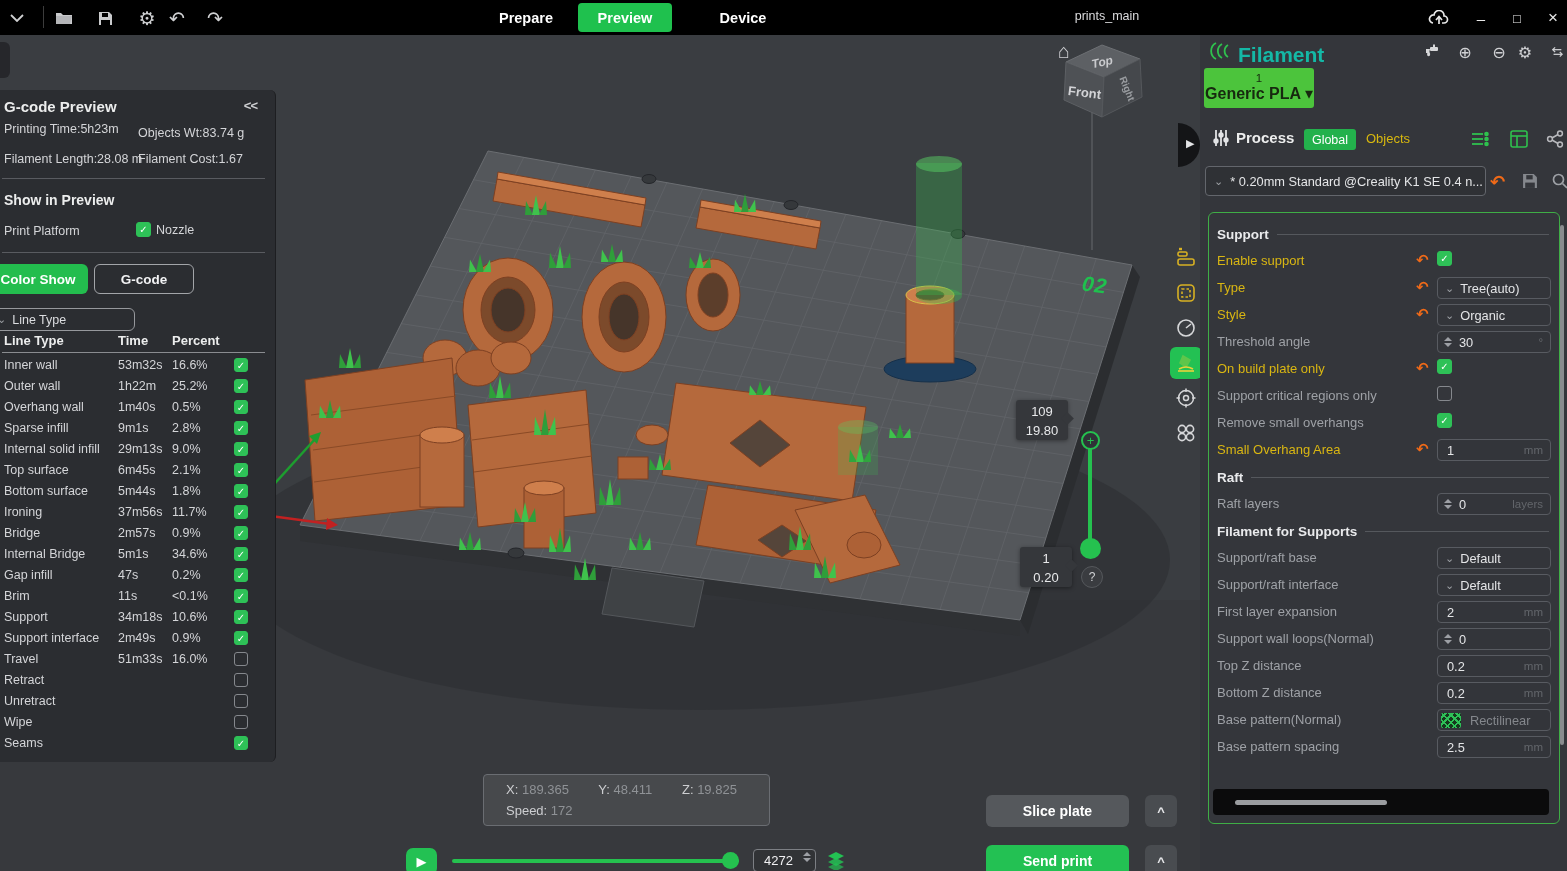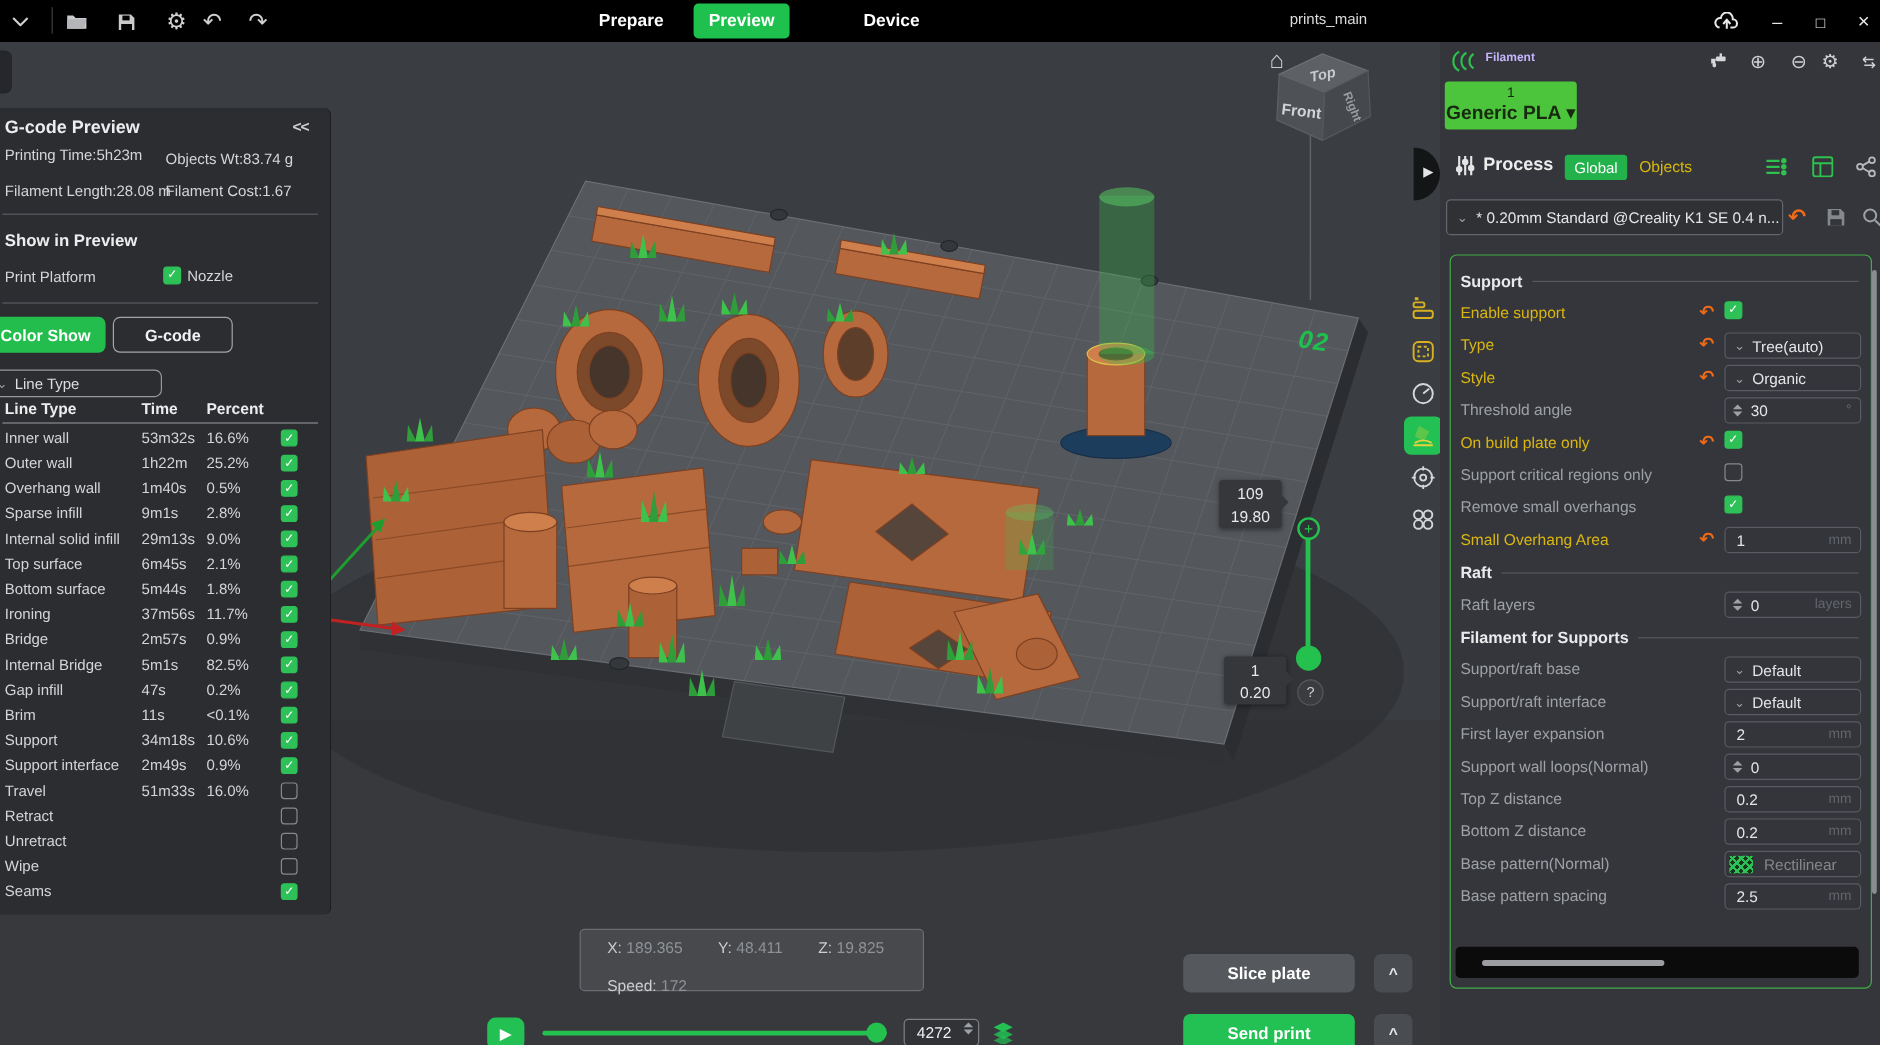--- a/index.html
+++ b/index.html
@@ -64,21 +64,21 @@
   #lt-head .h1{position:absolute;left:16px}#lt-head .h2{position:absolute;left:130px}#lt-head .h3{position:absolute;left:184px}
   #lt-body{position:absolute;left:0;top:266px;width:288px}
   .lt-row{position:relative;height:21px}
   .lt-name{position:absolute;left:16px;top:2px;white-space:nowrap}
   .lt-time{position:absolute;left:130px;top:2px}
   .lt-pct{position:absolute;left:184px;top:2px}
   .lt-row .cb{position:absolute;left:246px;top:2px;width:14px;height:14px}
 
   
   #right-panel{position:absolute;left:1200px;top:35px;width:367px;height:836px;background:#34363b;z-index:20;color:#c6c8cb;font-size:13px}
-  #fil-title{position:absolute;left:38px;top:8px;font-size:10px;font-weight:bold;color:#c4b5fd}
+  #fil-title{position:absolute;left:38px;top:8px;font-size:21px;font-weight:bold;color:#14b8a6}
   #fil-arcs{position:absolute;left:10px;top:6px}
   .rp-ico{position:absolute;top:7px;width:22px;height:20px;display:flex;align-items:center;justify-content:center;color:#cfd0d3;font-size:16px;cursor:pointer}
   #fil-card{position:absolute;left:4px;top:33px;width:110px;height:40px;background:#4cc43c;border-radius:3px;text-align:center;color:#17290f;cursor:pointer}
   #fil-card .n{font-size:11.5px;padding-top:4px}
   #fil-card .name{font-size:16px;font-weight:bold}
   #proc-row{position:absolute;left:0;top:92px;width:367px;height:26px}
   #proc-title{position:absolute;left:36px;top:2px;font-size:15px;font-weight:bold;color:#eceded}
   #chip-global{position:absolute;left:104px;top:2px;width:52px;height:21px;background:#23b14c;border-radius:3px;color:#fff;font-size:12.5px;display:flex;align-items:center;justify-content:center;cursor:pointer}
   #tab-objects{position:absolute;left:166px;top:4px;color:#d8b80e;font-size:13px;cursor:pointer}
   #preset-box{position:absolute;left:5px;top:131px;width:281px;height:30px;background:#2f3135;border:1px solid #63666c;border-radius:4px;display:flex;align-items:center;gap:7px;padding-left:8px;color:#e4e5e7;font-size:12.8px;white-space:nowrap;overflow:hidden;cursor:pointer}
@@ -364,21 +364,21 @@
       <div class="half"></div>
         <div class="arr">▶</div>
     </div>
 
     <div id="coords">
       <div>
         <span class="lab">X:</span> <span class="val">189.365</span>
         <span class="lab">Y:</span> <span class="val">48.411</span>
         <span class="lab">Z:</span> <span class="val">19.825</span>
       </div>
-      <div style="margin-top:17px">
+      <div style="margin-top:6px">
         <span class="lab">Speed:</span> <span class="val">172</span>
       </div>
     </div>
 
     <div id="player">
       <div id="play-btn">▶</div>
       <div id="slider-track"></div>
       <div id="slider-thumb"></div>
       <div id="step-box">
         <span>4272</span>
@@ -419,21 +419,21 @@
       <svg width="15" height="15" viewBox="0 0 15 15" fill="#c9cacc">
           <path d="M1,1 h10 l3,3 v10 h-13 z"></path>
           <rect x="4" y="2" width="6" height="4" fill="#000"></rect>
           <rect x="3" y="9" width="9" height="5" fill="#000"></rect>
         </svg>
     </div>
     <div class="tb-ico" style="left:136px;font-size:19px">⚙</div>
     <div class="tb-ico" style="left:166px;font-size:19px">↶</div>
     <div class="tb-ico" style="left:204px;font-size:19px">↷</div>
     <div class="tab" style="left:480px;width:92px">Prepare</div>
-    <div class="tab active" style="left:578px;width:80px">Preview</div>
+    <div class="tab active" style="left:578px;width:94px">Preview</div>
     <div class="tab" style="left:702px;width:82px">Device</div>
     <div id="project-name">prints_main</div>
     <div class="tb-ico" style="left:1428px">
       <svg width="22" height="16" viewBox="0 0 22 16" fill="none" stroke="#e8e8e8" stroke-width="1.7">
           <path d="M5,13 a4,4 0 1 1 1,-8 a5,5 0 0 1 10,1 a3.5,3.5 0 0 1 0,7 h-2"></path>
           <line x1="11" y1="14" x2="11" y2="7"></line>
           <polyline points="8,10 11,6.5 14,10"></polyline>
         </svg>
     </div>
     <div class="win-btn" style="left:1468px">–</div>
@@ -520,21 +520,21 @@
         </div>
         <div class="lt-row">
           <span class="lt-name">Bridge</span>
           <span class="lt-time">2m57s</span>
           <span class="lt-pct">0.9%</span>
           <span class="cb on">✓</span>
         </div>
         <div class="lt-row">
           <span class="lt-name">Internal Bridge</span>
           <span class="lt-time">5m1s</span>
-          <span class="lt-pct">82.5%</span>
+          <span class="lt-pct">34.6%</span>
           <span class="cb on">✓</span>
         </div>
         <div class="lt-row">
           <span class="lt-name">Gap infill</span>
           <span class="lt-time">47s</span>
           <span class="lt-pct">0.2%</span>
           <span class="cb on">✓</span>
         </div>
         <div class="lt-row">
           <span class="lt-name">Brim</span>

